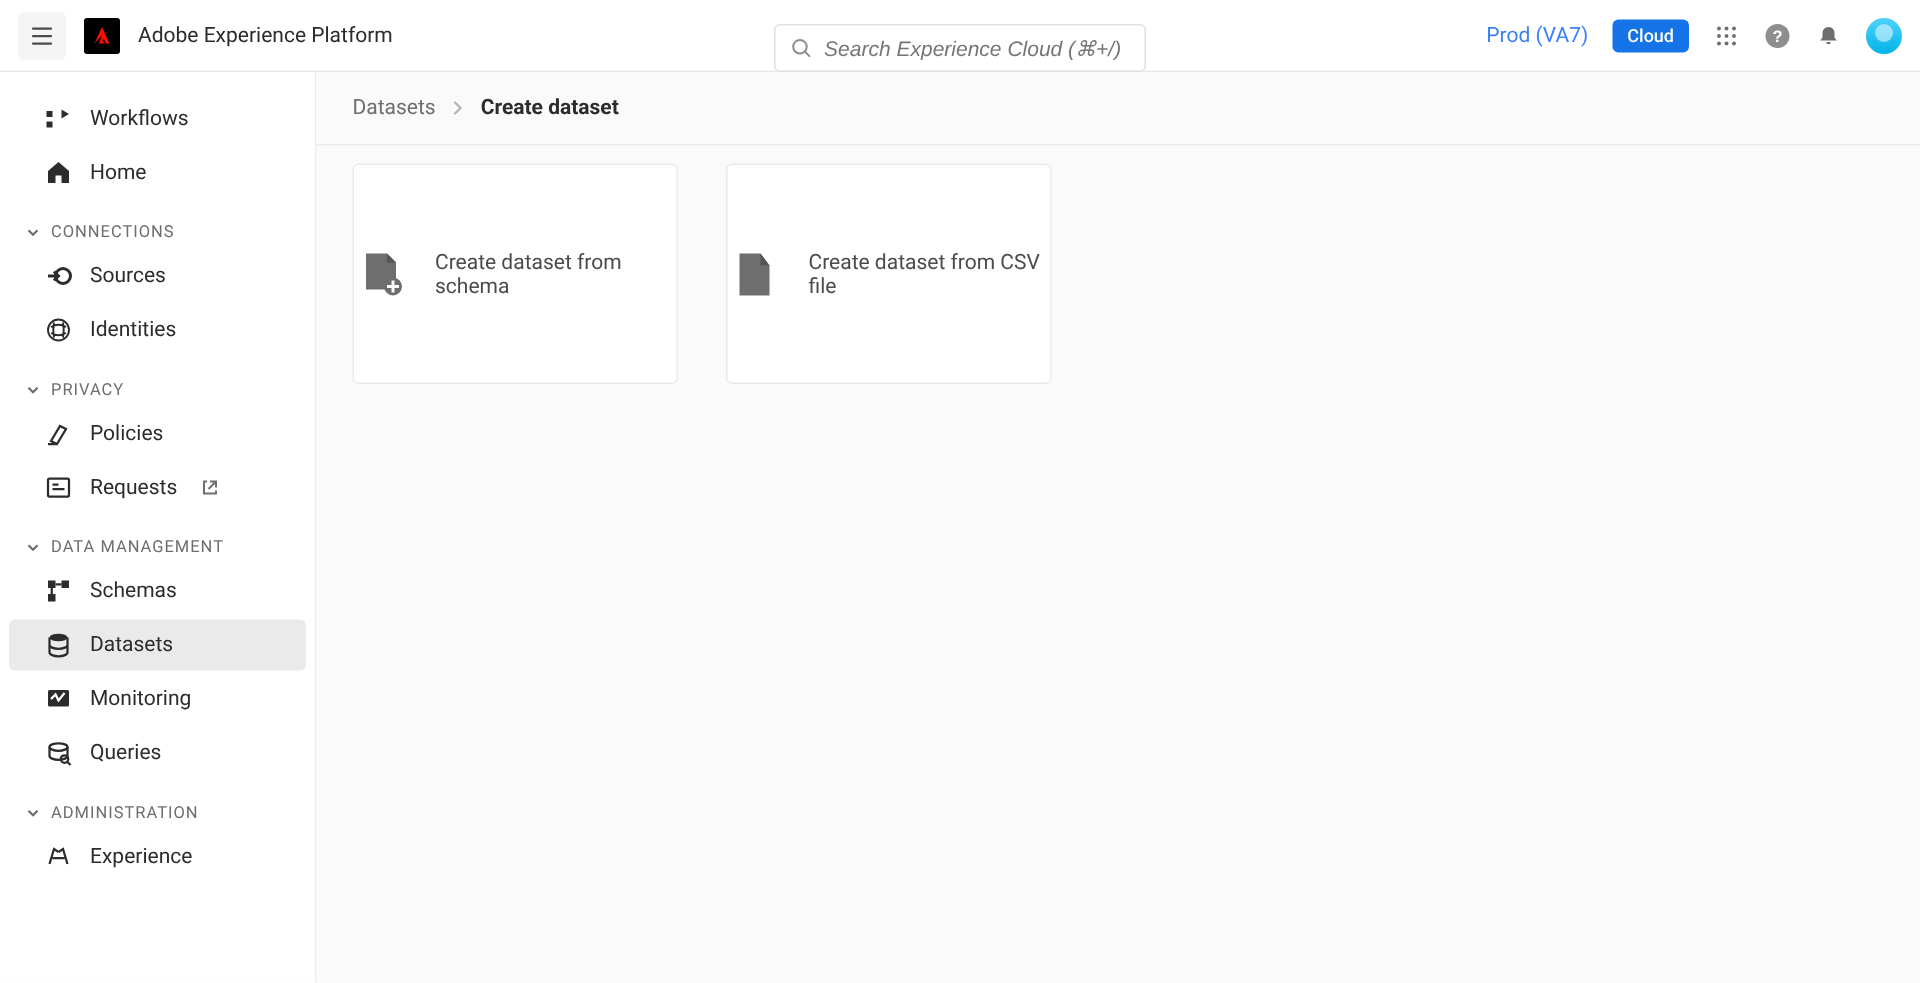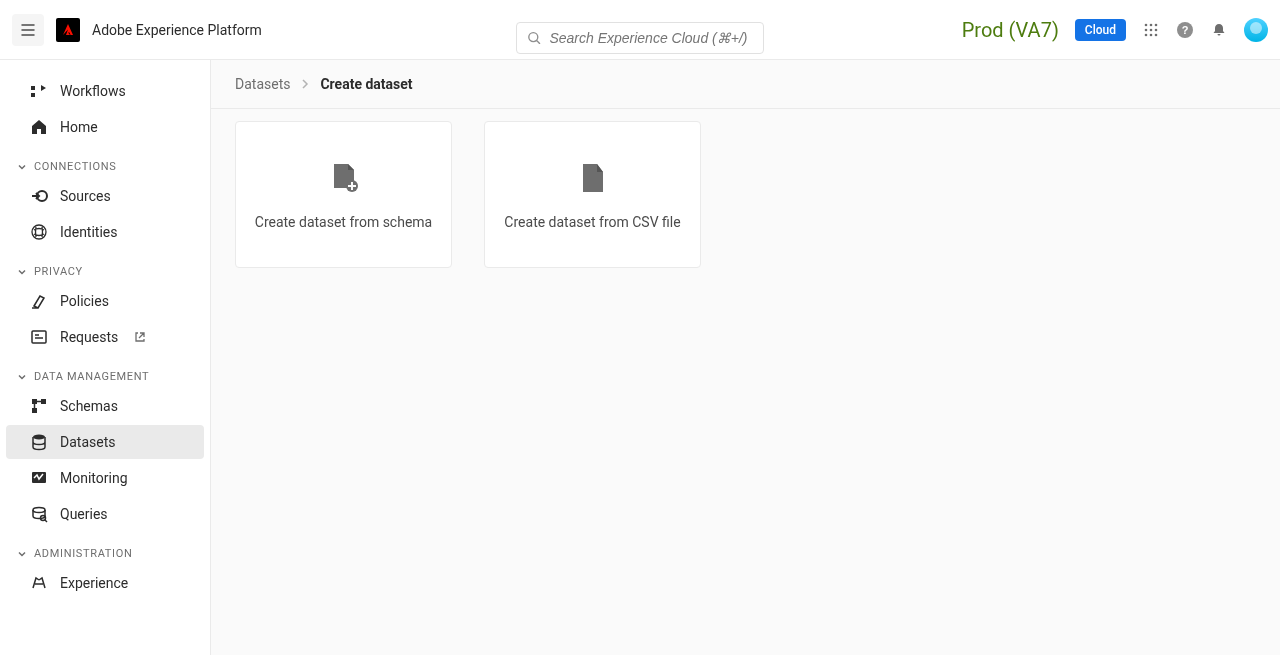--- a/index.html
+++ b/index.html
@@ -1,44 +1,44 @@
 <!DOCTYPE html>
 <html><head>
 <meta charset="utf-8">
 <style>
 * { box-sizing: border-box; margin: 0; padding: 0; }
 body { font-family: -apple-system, BlinkMacSystemFont, "Segoe UI", Roboto, Helvetica, Arial, sans-serif; background: #fff; color: #2c2c2c; width: 1280px; height: 655px; overflow: hidden; }
-.topbar { height: 60px; display: flex; align-items: center; padding: 0 12px; border-bottom: 1px solid #eaeaea; gap: 12px; }
+.topbar { height: 48px; display: flex; align-items: center; padding: 0 12px; border-bottom: 1px solid #eaeaea; gap: 12px; }
 .hamburger-btn { width: 32px; height: 32px; display: flex; align-items: center; justify-content: center; background: #f5f5f5; border-radius: 4px; cursor: pointer; }
 .logo { width: 24px; height: 24px; background: #000; border-radius: 2px; display: flex; align-items: center; justify-content: center; }
 .app-title { font-size: 14px; color: #2c2c2c; font-weight: 400; }
 .search-wrap { margin-left: auto; margin-right: auto; position: absolute; left: 50%; transform: translateX(-50%); }
 .search { width: 248px; height: 32px; border: 1px solid #e1e1e1; border-radius: 4px; display: flex; align-items: center; padding: 0 10px; gap: 8px; margin-top: 16px; }
 .search input { border: none; outline: none; font-size: 14px; font-style: italic; color: #8e8e8e; width: 100%; background: transparent; }
 .top-right { margin-left: auto; display: flex; align-items: center; gap: 16px; }
-.env-label { font-size: 20px; color: #4d7c0f; }
+.env-label { font-size: 14px; color: #3b82f6; }
 .prod-badge { background: #1473e6; color: #fff; font-size: 12px; padding: 4px 10px; border-radius: 4px; font-weight: 500; cursor: pointer; }
 .top-icon { width: 18px; height: 18px; color: #6e6e6e; cursor: pointer; display: flex; align-items: center; justify-content: center; }
 .avatar { width: 24px; height: 24px; border-radius: 50%; background: linear-gradient(180deg, #4fd1ff 0%, #00b4e6 100%); cursor: pointer; position: relative; overflow: hidden; }
 .avatar::after { content:""; position:absolute; width:12px; height:12px; background: rgba(255,255,255,0.5); border-radius:50%; left:6px; top:4px; }
 .layout { display: flex; height: calc(655px - 44px); }
 .sidebar { width: 211px; border-right: 1px solid #eaeaea; overflow-y: auto; padding: 14px 0; }
 .side-item { display: flex; align-items: center; gap: 12px; padding: 8px 16px 8px 24px; font-size: 14px; color: #2c2c2c; cursor: pointer; border-radius: 4px; margin: 0 6px 2px 6px; }
 .side-item.active { background: #eaeaea; }
 .side-item .icon { width: 18px; height: 18px; color: #2c2c2c; flex-shrink: 0; display: flex; align-items:center; justify-content:center; }
 .side-section { display: flex; align-items: center; gap: 6px; padding: 14px 16px 6px 16px; font-size: 11px; letter-spacing: 0.06em; color: #6e6e6e; cursor: pointer; }
 .side-section .chev { width: 12px; height: 12px; }
 .ext-icon { width:12px; height:12px; color:#6e6e6e; }
 .main { flex: 1; background: #fafafa; display:flex; flex-direction:column; }
 .breadcrumb { height: 49px; display: flex; align-items: center; gap: 10px; padding: 0 24px; border-bottom: 1px solid #eaeaea; background:#fafafa; }
 .crumb { font-size: 14px; color: #6e6e6e; cursor: pointer; }
 .crumb.active { color: #2c2c2c; font-weight: 700; cursor: default; }
 .crumb-sep { color: #b3b3b3; }
 .content { padding: 12px 24px; display: flex; gap: 32px; }
-.card { width: 217px; height: 147px; background: #fff; border: 1px solid #eaeaea; border-radius: 4px; display: flex; flex-direction: column; align-items: center; justify-content: center; gap: 18px; cursor: pointer; color:#4b4b4b; }
+.card { width: 217px; height: 147px; background: #fff; border: 1px solid #eaeaea; border-radius: 4px; display: flex; flex-direction: row; align-items: center; justify-content: center; gap: 18px; cursor: pointer; color:#4b4b4b; }
 .card .card-icon { width: 36px; height: 36px; color: #6e6e6e; }
 .card .card-label { font-size: 14px; color: #4b4b4b; }
 svg { display:block; }
 </style>
 </head>
 <body>
 
 <div class="topbar">
   <div class="hamburger-btn">
     <svg width="16" height="16" viewBox="0 0 16 16">

